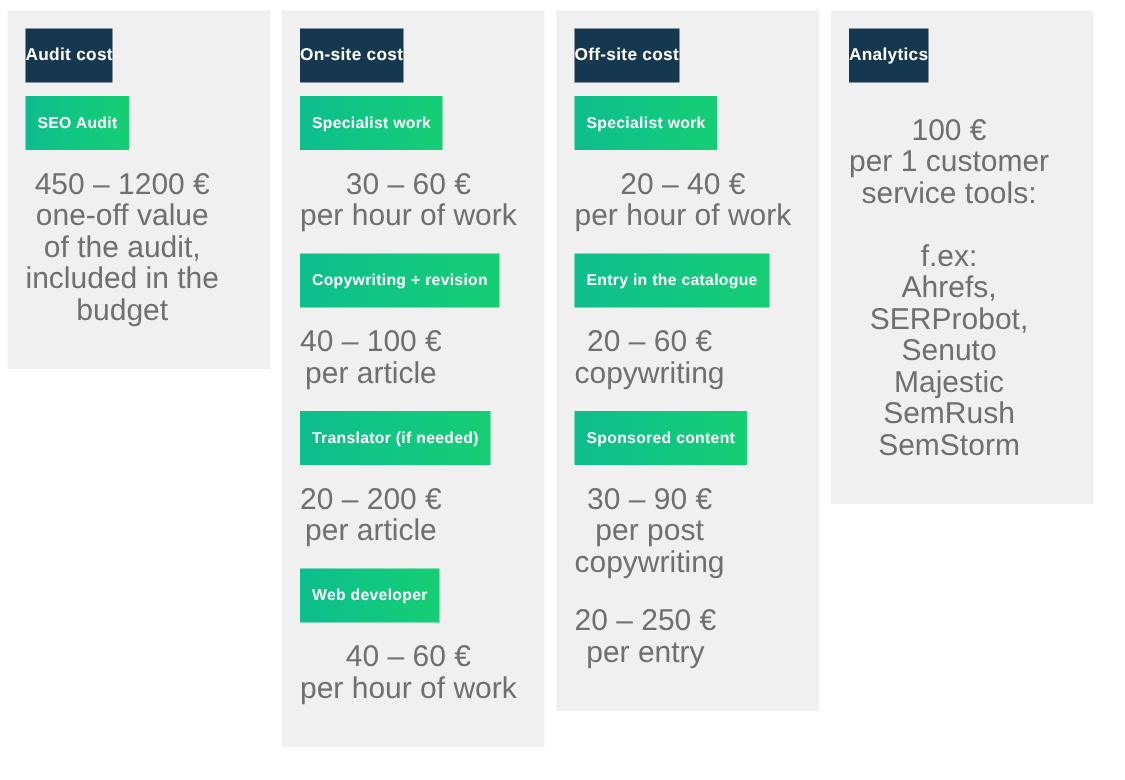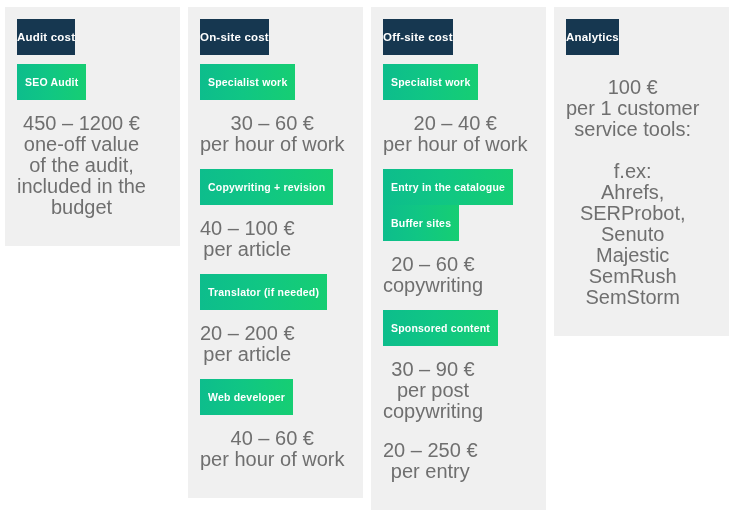--- a/index.html
+++ b/index.html
@@ -101,21 +101,20 @@
       <div class="bar">Web developer</div>
       <div class="note">40 – 60 €
 per hour of work</div>
     </div>
     <div class="column">
       <div class="col-header">Off-site cost</div>
       <div class="bar">Specialist work</div>
       <div class="note">20 – 40 €
 per hour of work</div>
       <div class="bar">Entry in the catalogue</div>
-      <div class="bar">Buffer sites</div>
       <div class="note">20 – 60 €
 copywriting</div>
       <div class="bar">Sponsored content</div>
       <div class="note">30 – 90 €
 per post
 copywriting</div>
       <div class="note tight-top">20 – 250 €
 per entry</div>
     </div>
     <div class="column">

